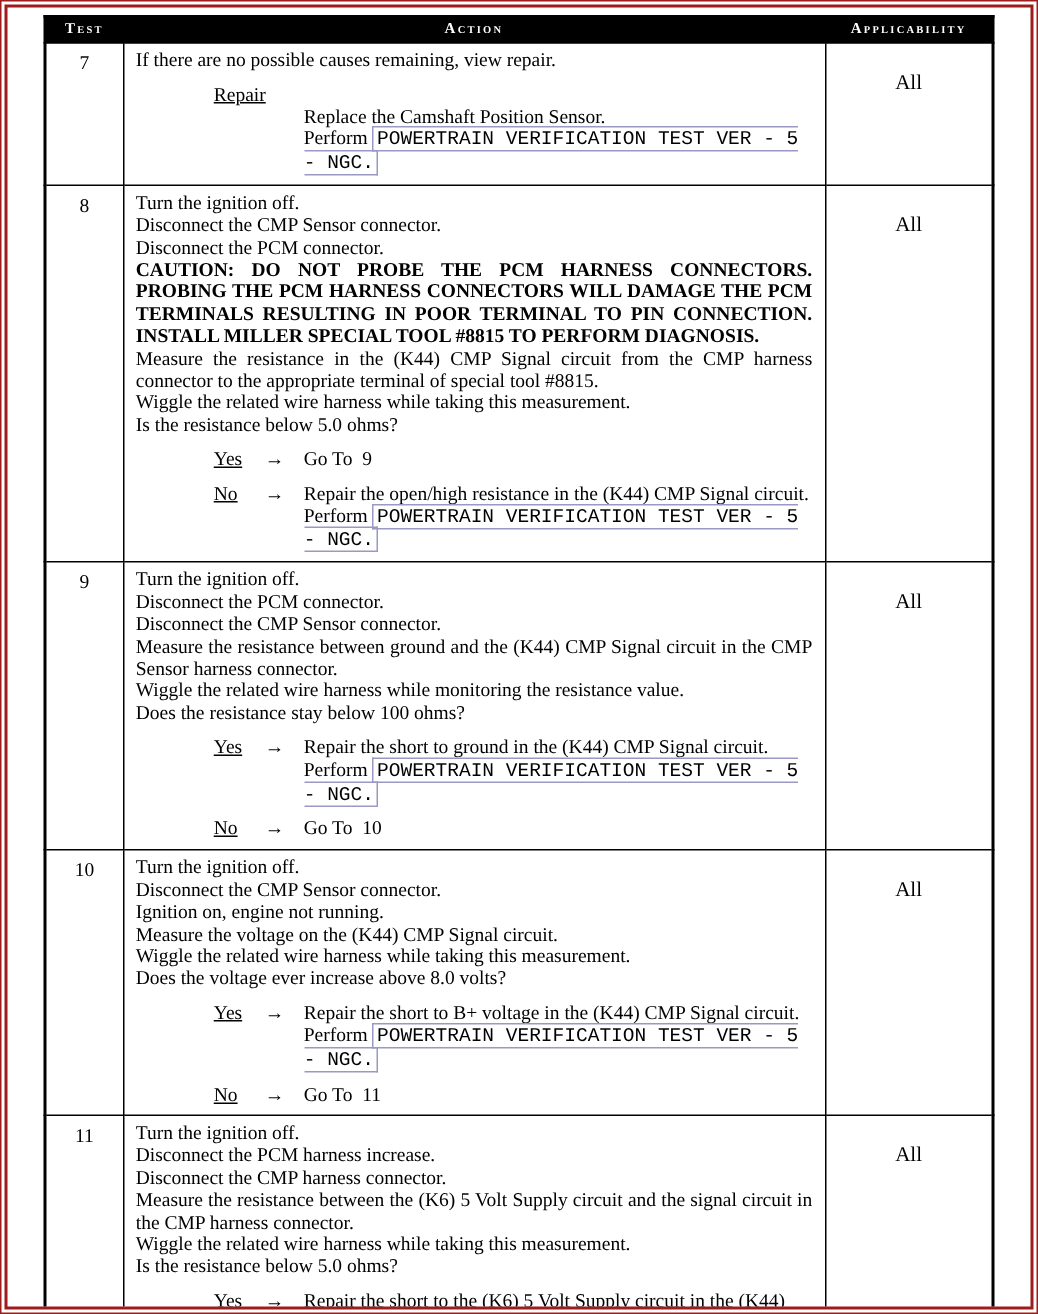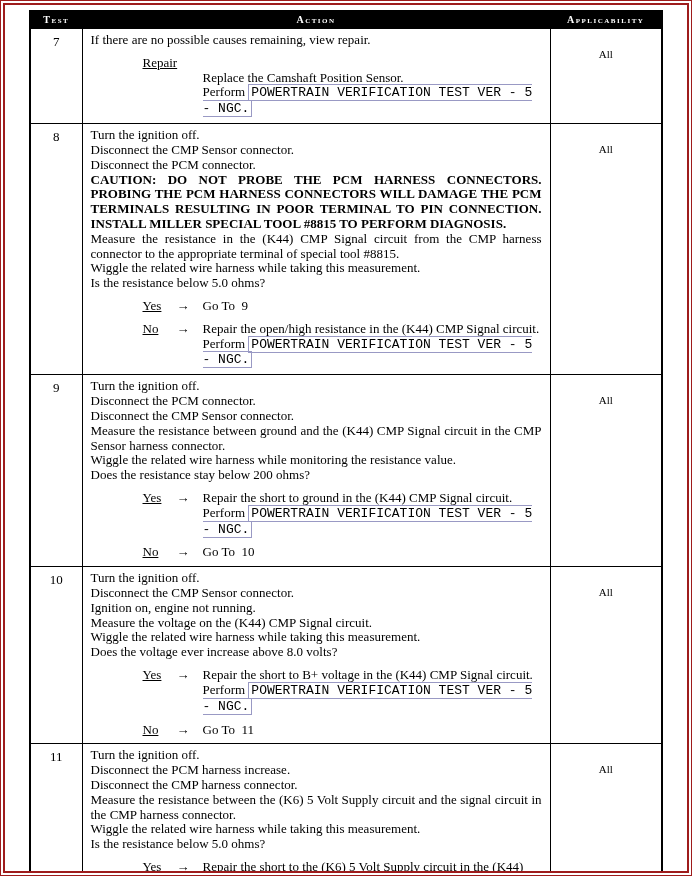--- a/index.html
+++ b/index.html
@@ -47,21 +47,21 @@
   td.test {
     width: 52px;
     text-align: center;
     padding-top: 5px;
     font-size: 13px;
   }
   td.applic {
     width: 112px;
     text-align: center;
     padding-top: 19px;
-    font-size: 11px;
+    font-size: 14px;
   }
   td.action {
     padding: 4px 8px 6px 8px;
   }
   .ln { line-height: 1.14; }
   .p   { text-align: justify; }
   .bold-p { font-weight: bold; text-align: justify; }
   .lbl { padding-left: 52px; text-decoration: underline; }
   .step { padding-left: 112px; }
   .gap { height: 8px; }
@@ -128,21 +128,21 @@
             <td class="applic">All</td>
           </tr>
           <tr>
             <td class="test">9</td>
             <td class="action">
               <div class="ln p">Turn the ignition off.</div>
               <div class="ln p">Disconnect the PCM connector.</div>
               <div class="ln p">Disconnect the CMP Sensor connector.</div>
               <div class="ln p">Measure the resistance between ground and the (K44) CMP Signal circuit in the CMP Sensor harness connector.</div>
               <div class="ln p">Wiggle the related wire harness while monitoring the resistance value.</div>
-              <div class="ln p">Does the resistance stay below 200 ohms?</div>
+              <div class="ln p">Does the resistance stay below 100 ohms?</div>
               <div class="gap"></div>
               <div class="choice">
                 <span class="c-lbl">Yes</span>
                 <span class="c-arrow">→</span>
                 <span class="c-text">Repair the short to ground in the (K44) CMP Signal circuit.</span>
               </div>
               <div class="ln step"><span>Perform </span><span class="link-box">POWERTRAIN VERIFICATION TEST VER - 5 - NGC.</span></div>
               <div class="gap"></div>
               <div class="choice">
                 <span class="c-lbl">No</span>

